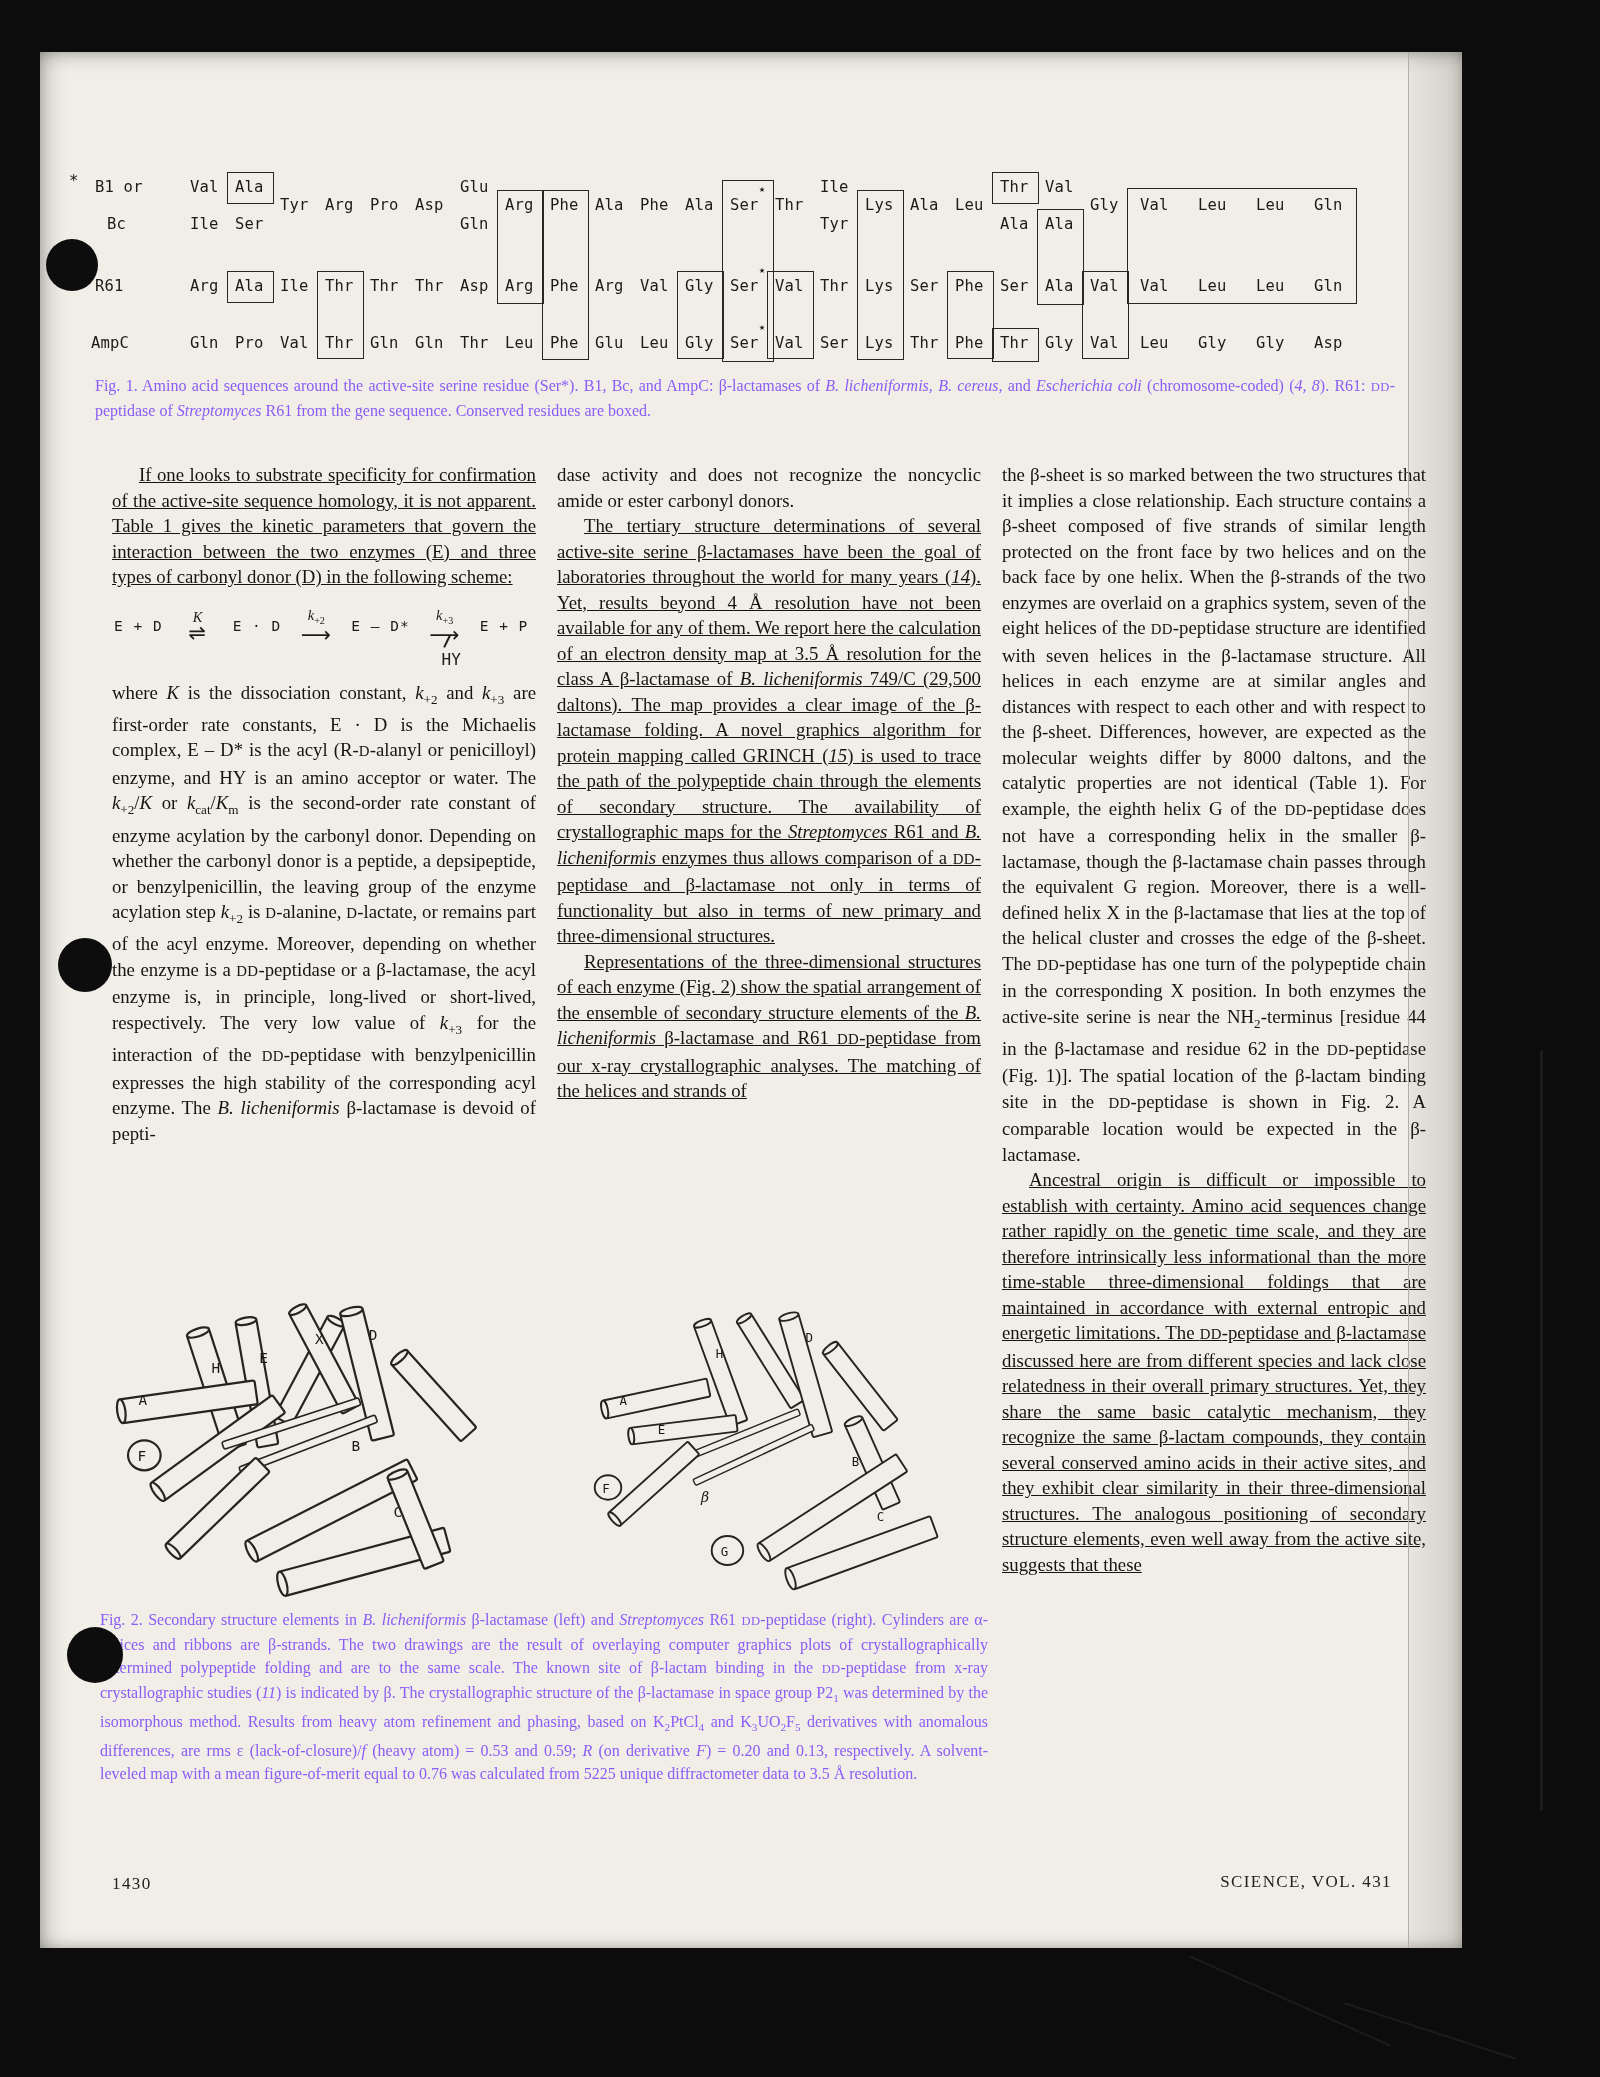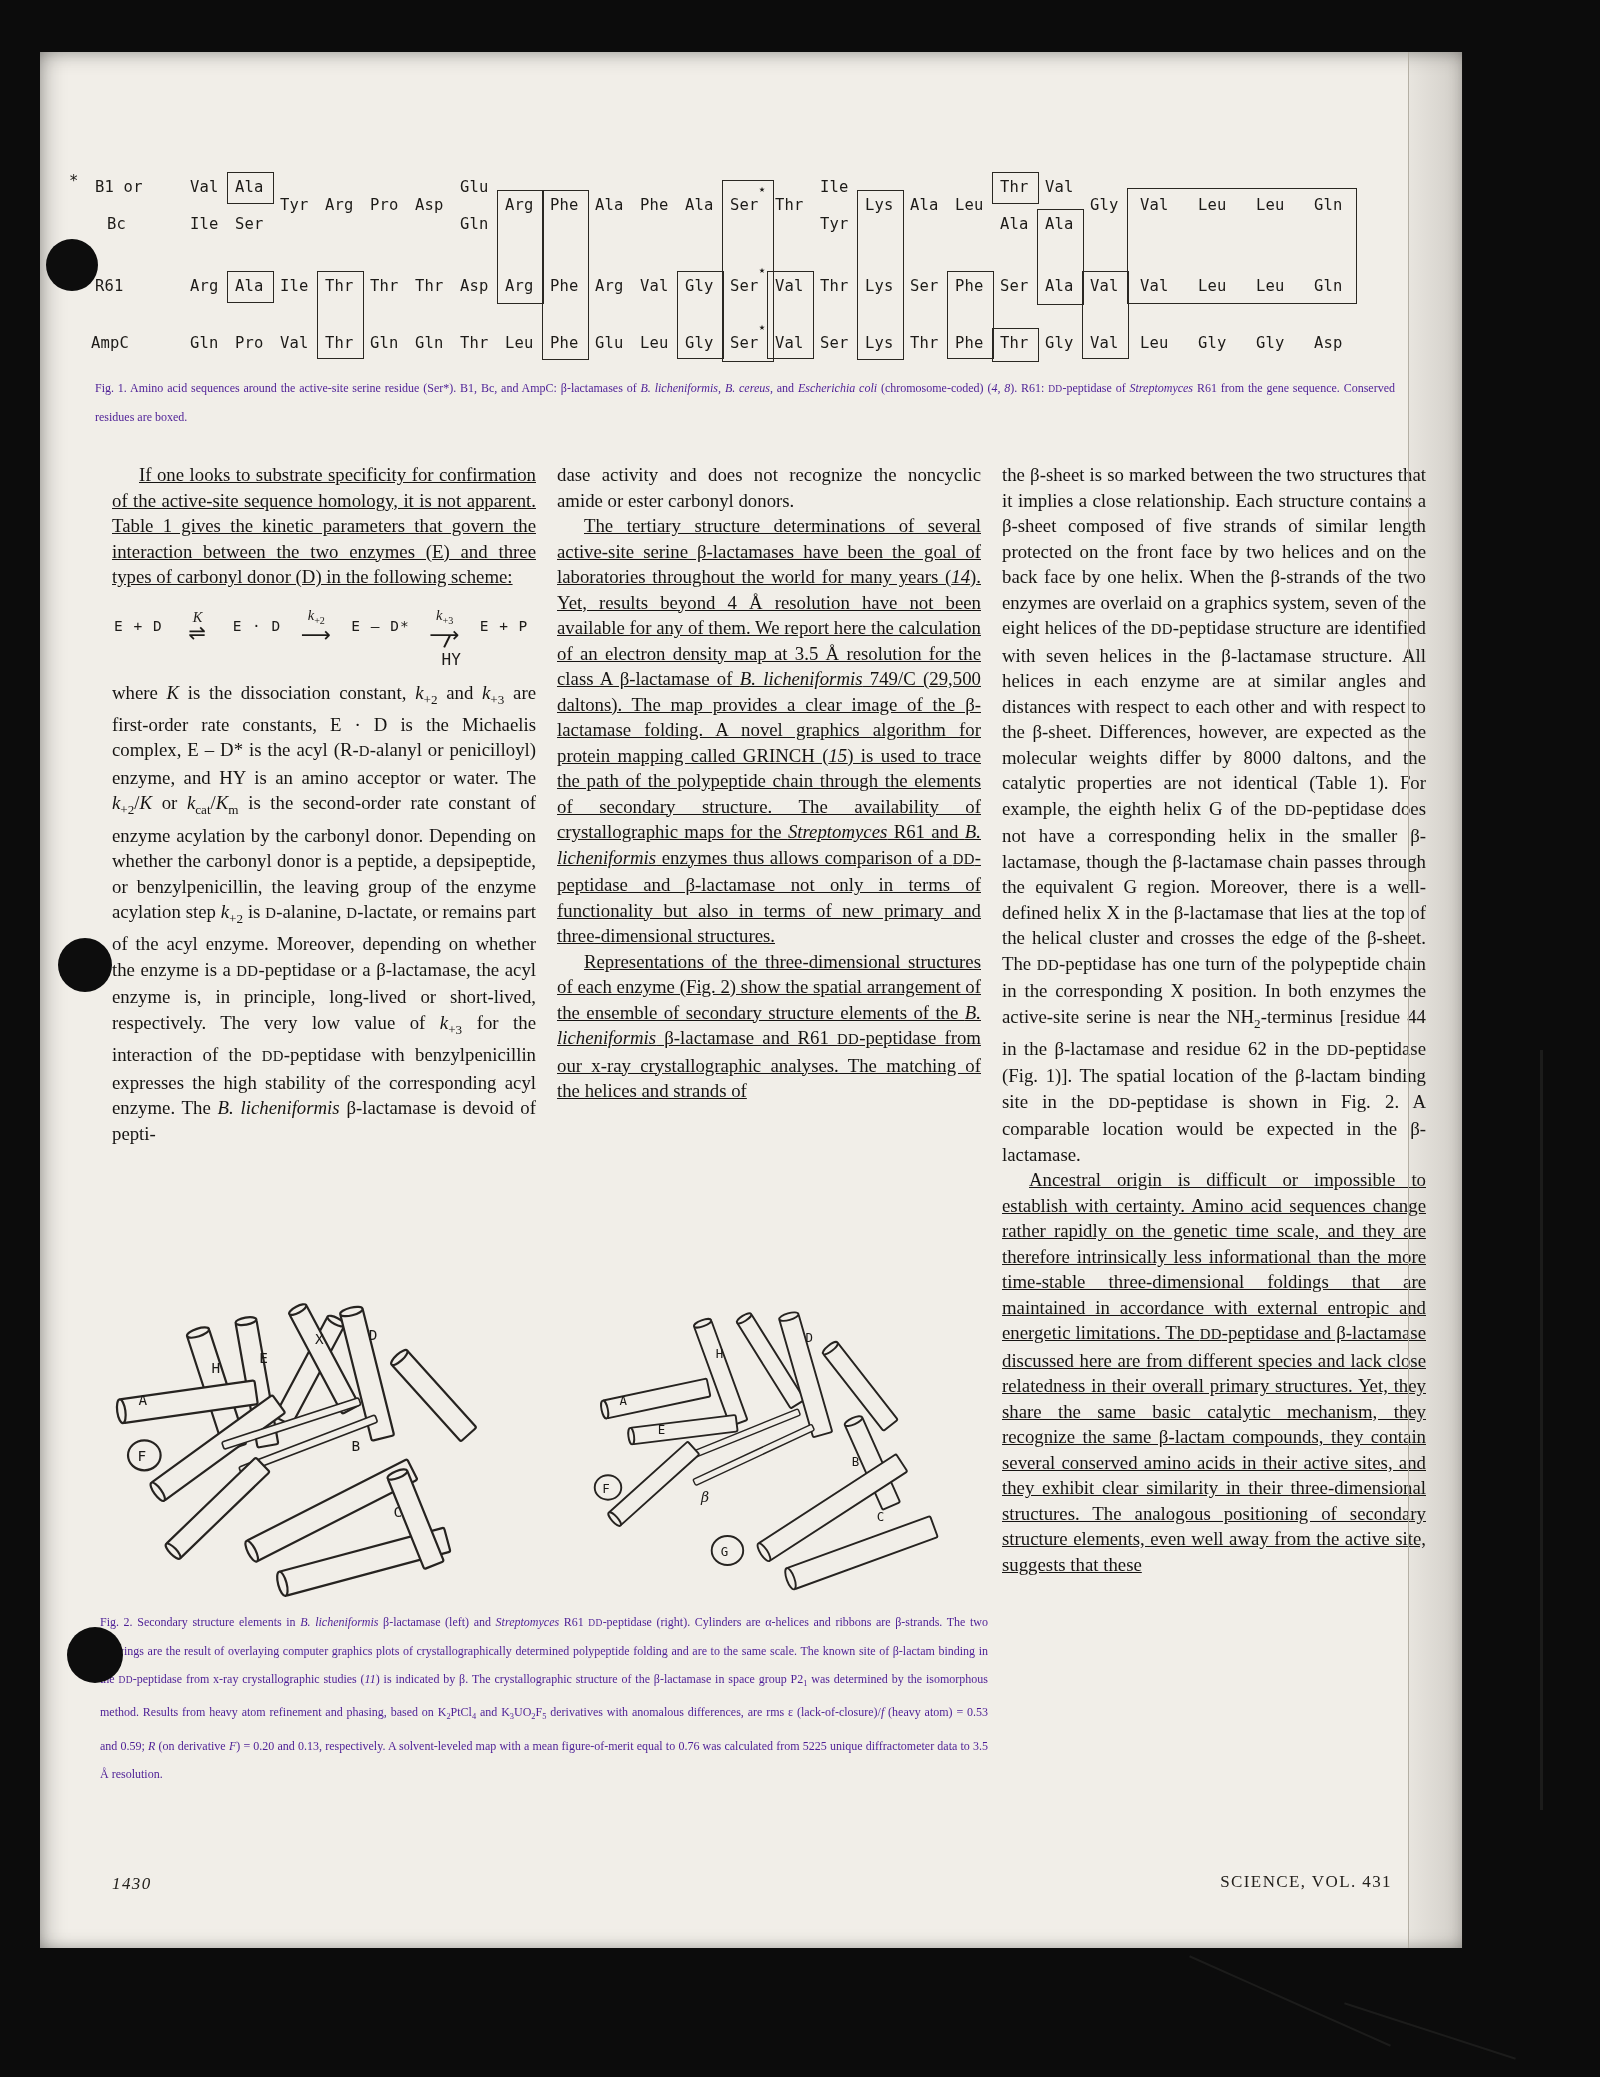--- a/index.html
+++ b/index.html
@@ -8,21 +8,21 @@
   #paper{position:absolute;left:40px;top:52px;width:1422px;height:1896px;background:#f1eee8;
          box-shadow:inset 16px 0 26px -16px rgba(0,0,0,.40), inset -8px 0 20px -12px rgba(0,0,0,.28),
                     inset 0 14px 22px -14px rgba(0,0,0,.30), inset 0 -12px 20px -14px rgba(0,0,0,.25);}
   
   #fig1-seq{position:absolute;left:55px;top:118px;width:1300px;height:202px;
             font-family:"DejaVu Sans Mono",monospace;font-size:15.5px;color:#1d1b18;}
   .f1tok{position:absolute;white-space:pre;letter-spacing:.2px;}
   .f1box{position:absolute;border:1.6px solid #2a2722;}
   .f1star{position:absolute;font-size:10px;color:#1d1b18;}
   
-  .caption{position:absolute;font-size:12px;line-height:28px;color:#4c1d95;text-align:justify;}
+  .caption{position:absolute;font-size:16px;line-height:23px;color:#8b5cf6;text-align:justify;}
   
   .col{position:absolute;top:410px;width:424px;font-size:18.8px;line-height:25.5px;color:#161412;}
   .col p{margin:0;text-align:justify;}
   .col p.indent{text-indent:27px;text-decoration:underline;}
   #col1{left:72px;} #col2{left:517px;} #col3{left:962px;}
   .sc{font-size:79%;letter-spacing:.3px;}
   i{font-style:italic;}
   sub,sup{font-size:70%;}
   
   .scheme{position:relative;display:flex;align-items:center;justify-content:flex-start;gap:9px;
@@ -318,21 +318,21 @@
       <text x="358" y="254" class="figlab">C</text>
       <ellipse cx="34" cy="214" rx="16" ry="14.72" class="cyl"></ellipse>
       <text x="27" y="220" class="figlab">F</text>
       <ellipse cx="178" cy="290" rx="19" ry="17.48" class="cyl"></ellipse>
       <text x="170" y="296" class="figlab">G</text>
       <text x="146" y="232" class="figlab it">β</text>
     </svg>
 
   <div class="caption" style="left:60px;top:1556px;width:888px;">Fig. 2. Secondary structure elements in <i>B. licheniformis</i> β-lactamase (left) and <i>Streptomyces</i> R61 <span class="sc">DD</span>-peptidase (right). Cylinders are α-helices and ribbons are β-strands. The two drawings are the result of overlaying computer graphics plots of crystallographically determined polypeptide folding and are to the same scale. The known site of β-lactam binding in the <span class="sc">DD</span>-peptidase from x-ray crystallographic studies (<i>11</i>) is indicated by β. The crystallographic structure of the β-lactamase in space group P2<sub>1</sub> was determined by the isomorphous method. Results from heavy atom refinement and phasing, based on K<sub>2</sub>PtCl<sub>4</sub> and K<sub>3</sub>UO<sub>2</sub>F<sub>5</sub> derivatives with anomalous differences, are rms ε (lack-of-closure)/<i>f</i> (heavy atom) = 0.53 and 0.59; <i>R</i> (on derivative <i>F</i>) = 0.20 and 0.13, respectively. A solvent-leveled map with a mean figure-of-merit equal to 0.76 was calculated from 5225 unique diffractometer data to 3.5 Å resolution.</div>
 
-  <span class="folio" style="left:72px;top:1822px;font-style:italic;">1430</span>
+  <span class="folio" style="left:72px;top:1822px;">1430</span>
   <span class="folio" style="right:70px;top:1820px;">SCIENCE, VOL. 431</span>
 
   <div class="page-edge"></div>
   <div class="hole" style="left:6px;top:187px;width:52px;height:52px;"></div>
   <div class="hole" style="left:18px;top:886px;width:54px;height:54px;"></div>
   <div class="hole" style="left:27px;top:1575px;width:56px;height:56px;"></div>
 </div>
 
 <div class="streak" style="left:1180px;top:2000px;width:220px;height:2px;transform:rotate(24deg);"></div>
 <div class="streak" style="left:1340px;top:2030px;width:180px;height:2px;transform:rotate(18deg);"></div>

